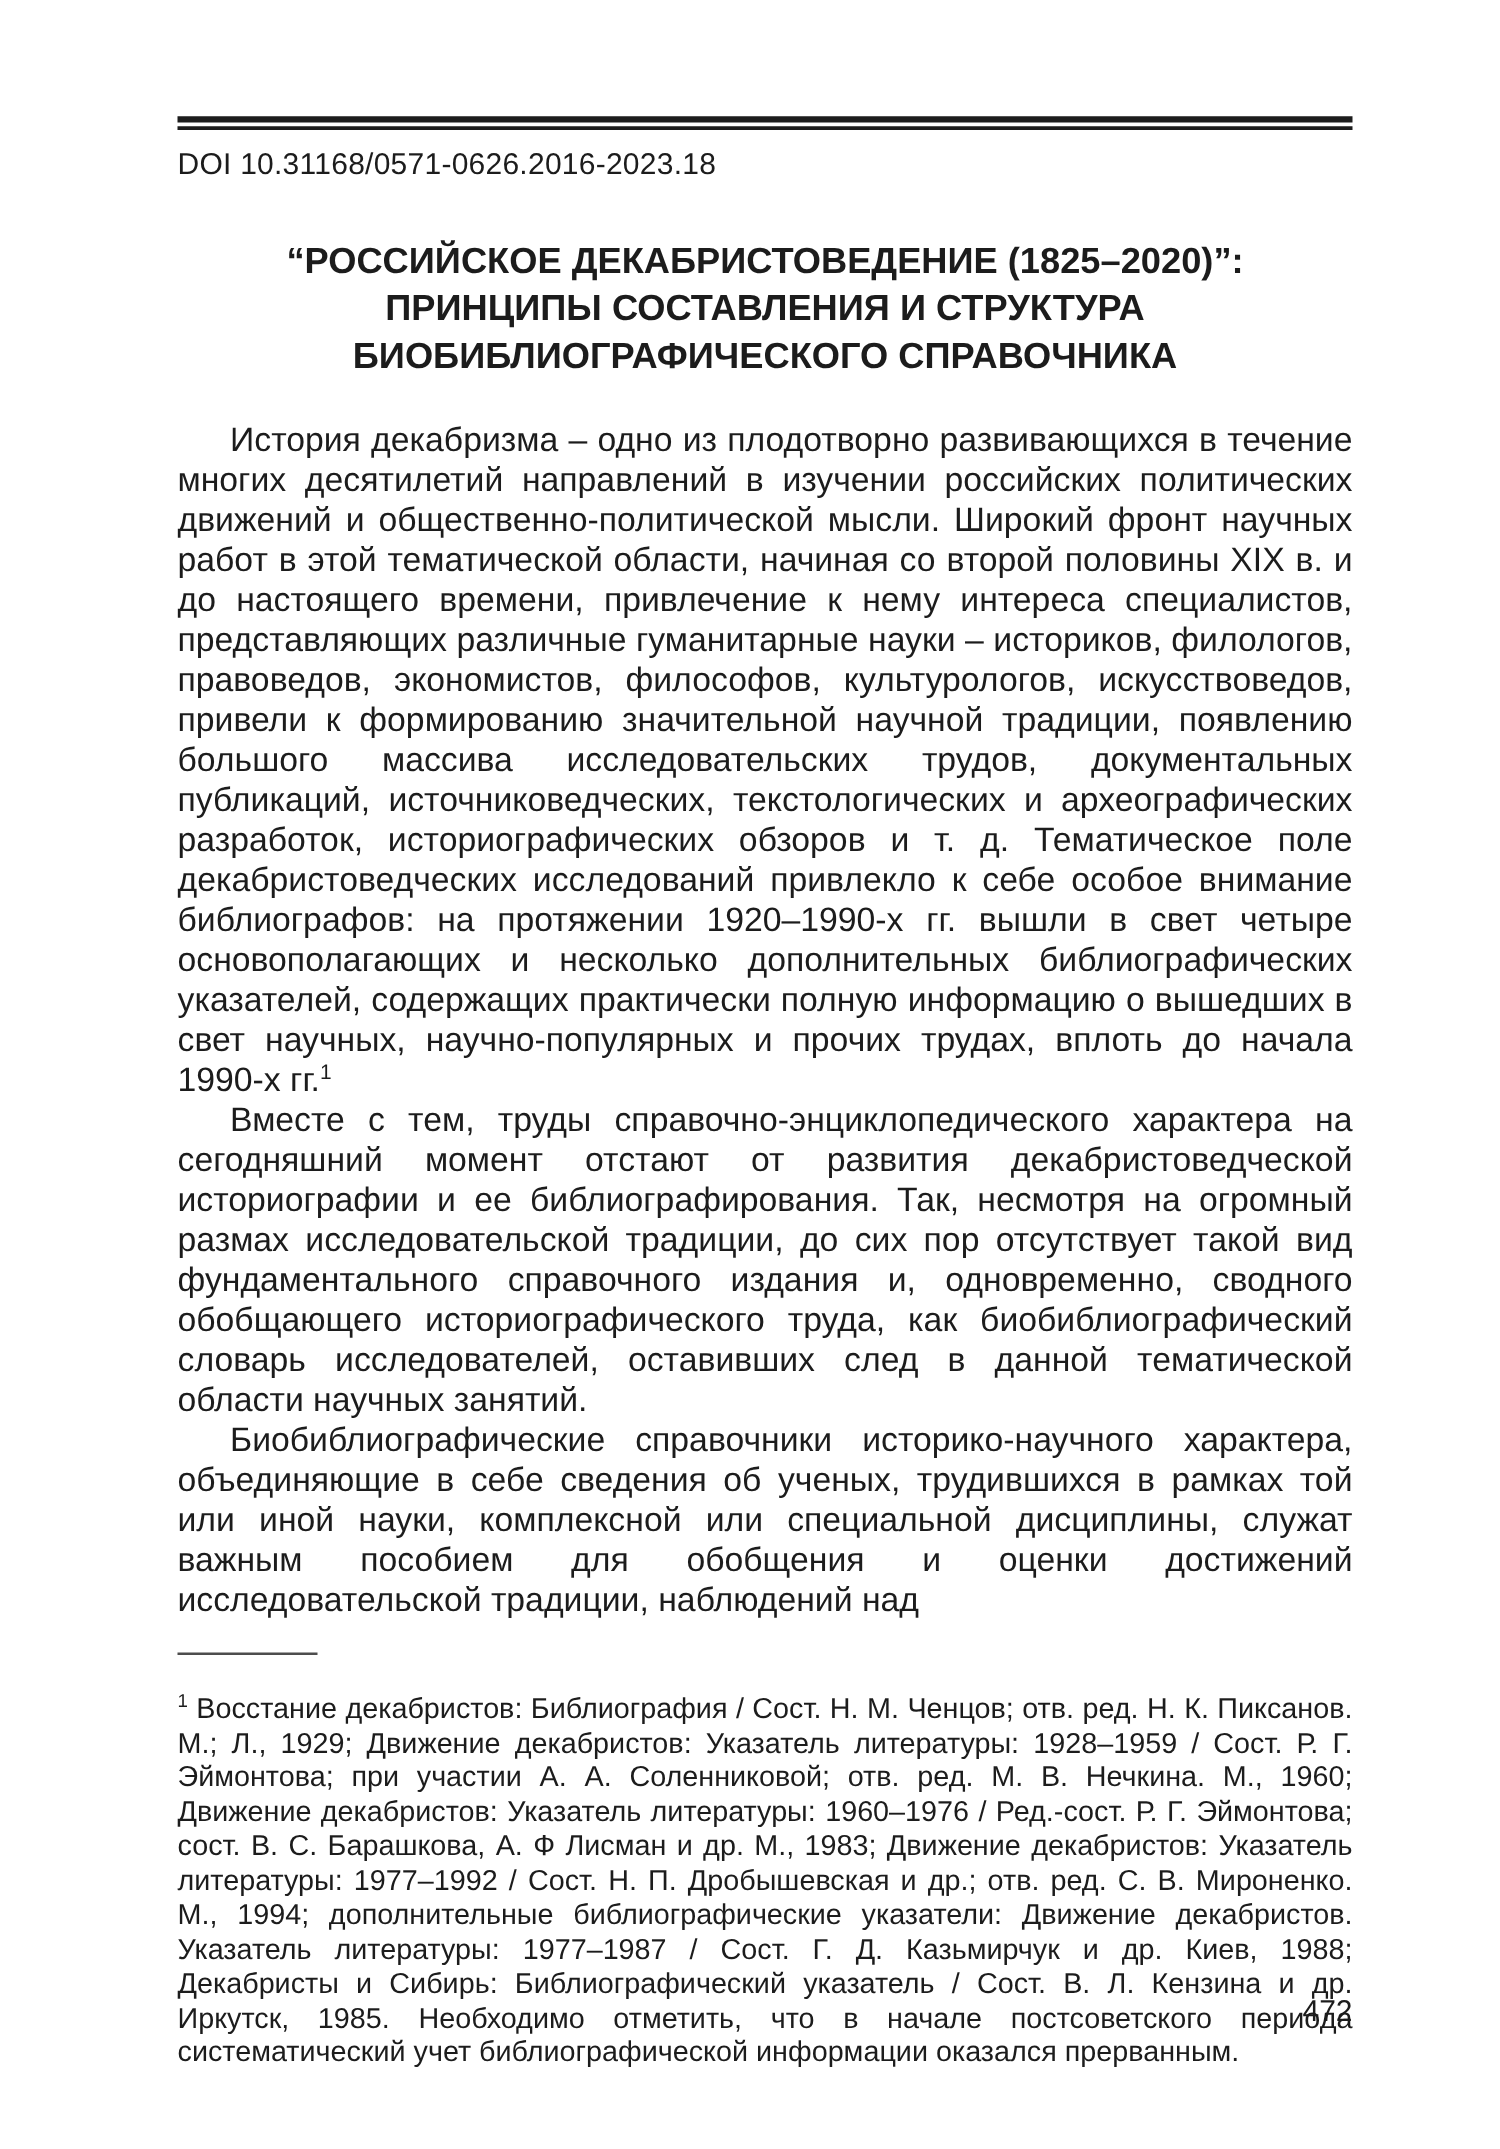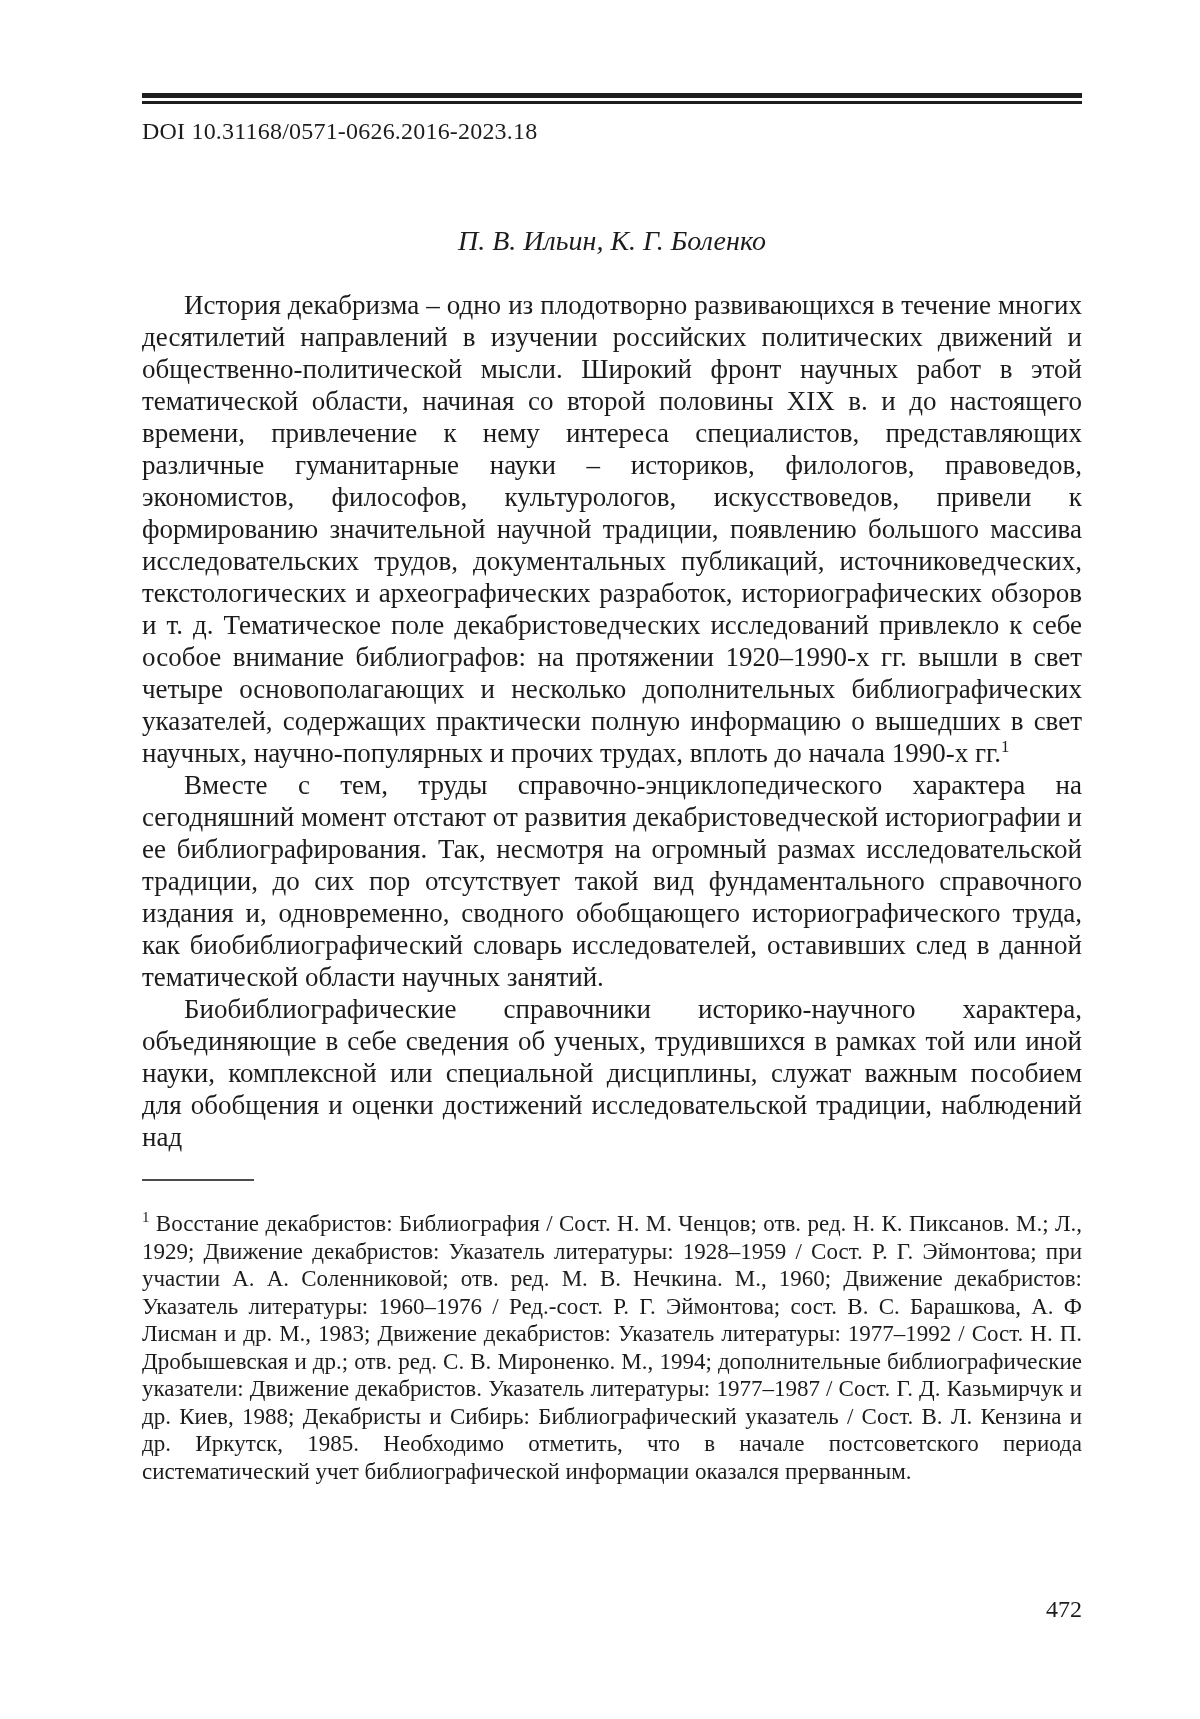--- a/index.html
+++ b/index.html
@@ -7,21 +7,21 @@
     padding: 0;
     background: #ffffff;
   }
   .page {
     position: relative;
     width: 1200px;
     height: 1719px;
     margin: 0 auto;
     background: #ffffff;
     overflow: hidden;
-    font-family: Liberation Serif, serif;
+    font-family: Liberation Sans, sans-serif;
     color: #1c1c1c;
     border-radius: 26px;
   }
   .content {
     margin-left: 142px;
     margin-right: 118px;
     padding-top: 93px;
   }
   .rule-double {
     height: 3px;
@@ -88,22 +88,26 @@
 </head>
 <body>
 
 <div class="page">
   <div class="content">
 
     <div class="rule-double"></div>
 
     <div class="doi-line">DOI 10.31168/0571-0626.2016-2023.18</div>
 
-    <div class="authors-line">П. В. Ильин, К. Г. Боленко</div>
 
+    <div class="article-title">
+      <div>“РОССИЙСКОЕ ДЕКАБРИСТОВЕДЕНИЕ (1825–2020)”:</div>
+      <div>ПРИНЦИПЫ СОСТАВЛЕНИЯ И СТРУКТУРА</div>
+      <div>БИОБИБЛИОГРАФИЧЕСКОГО СПРАВОЧНИКА</div>
+    </div>
 
     <div class="body-text">
       <p><span>История декабризма – одно из плодотворно развивающихся в течение многих десятилетий направлений в изучении российских политических движений и общественно-политической мысли. Широкий фронт научных работ в этой тематической области, начиная со второй половины XIX в. и до настоящего времени, привлечение к нему интереса специалистов, представляющих различные гуманитарные науки – историков, филологов, правоведов, экономистов, философов, культурологов, искусствоведов, привели к формированию значительной научной традиции, появлению большого массива исследовательских трудов, документальных публикаций, источниковедческих, текстологических и археографических разработок, историографических обзоров и т. д. Тематическое поле декабристоведческих исследований привлекло к себе особое внимание библиографов: на протяжении 1920–1990-х гг. вышли в свет четыре основополагающих и несколько дополнительных библиографических указателей, содержащих практически полную информацию о вышедших в свет научных, научно-популярных и прочих трудах, вплоть до начала 1990-х гг.</span><sup class="fn-ref">1</sup></p>
       <p>Вместе с тем, труды справочно-энциклопедического характера на сегодняшний момент отстают от развития декабристоведческой историографии и ее библиографирования. Так, несмотря на огромный размах исследовательской традиции, до сих пор отсутствует такой вид фундаментального справочного издания и, одновременно, сводного обобщающего историографического труда, как биобиблиографический словарь исследователей, оставивших след в данной тематической области научных занятий.</p>
       <p>Биобиблиографические справочники историко-научного характера, объединяющие в себе сведения об ученых, трудившихся в рамках той или иной науки, комплексной или специальной дисциплины, служат важным пособием для обобщения и оценки достижений исследовательской традиции, наблюдений над</p>
     </div>
 
     <div class="footnote-sep"></div>
 
     <div class="footnote"><sup class="fn-marker">1</sup><span> Восстание декабристов: Библиография / Сост. Н. М. Ченцов; отв. ред. Н. К. Пиксанов. М.; Л., 1929; Движение декабристов: Указатель литературы: 1928–1959 / Сост. Р. Г. Эймонтова; при участии А. А. Соленниковой; отв. ред. М. В. Нечкина. М., 1960; Движение декабристов: Указатель литературы: 1960–1976 / Ред.-сост. Р. Г. Эймонтова; сост. В. С. Барашкова, А. Ф Лисман и др. М., 1983; Движение декабристов: Указатель литературы: 1977–1992 / Сост. Н. П. Дробышевская и др.; отв. ред. С. В. Мироненко. М., 1994; дополнительные библиографические указатели: Движение декабристов. Указатель литературы: 1977–1987 / Сост. Г. Д. Казьмирчук и др. Киев, 1988; Декабристы и Сибирь: Библиографический указатель / Сост. В. Л. Кензина и др. Иркутск, 1985. Необходимо отметить, что в начале постсоветского периода систематический учет библиографической информации оказался прерванным.</span></div>

